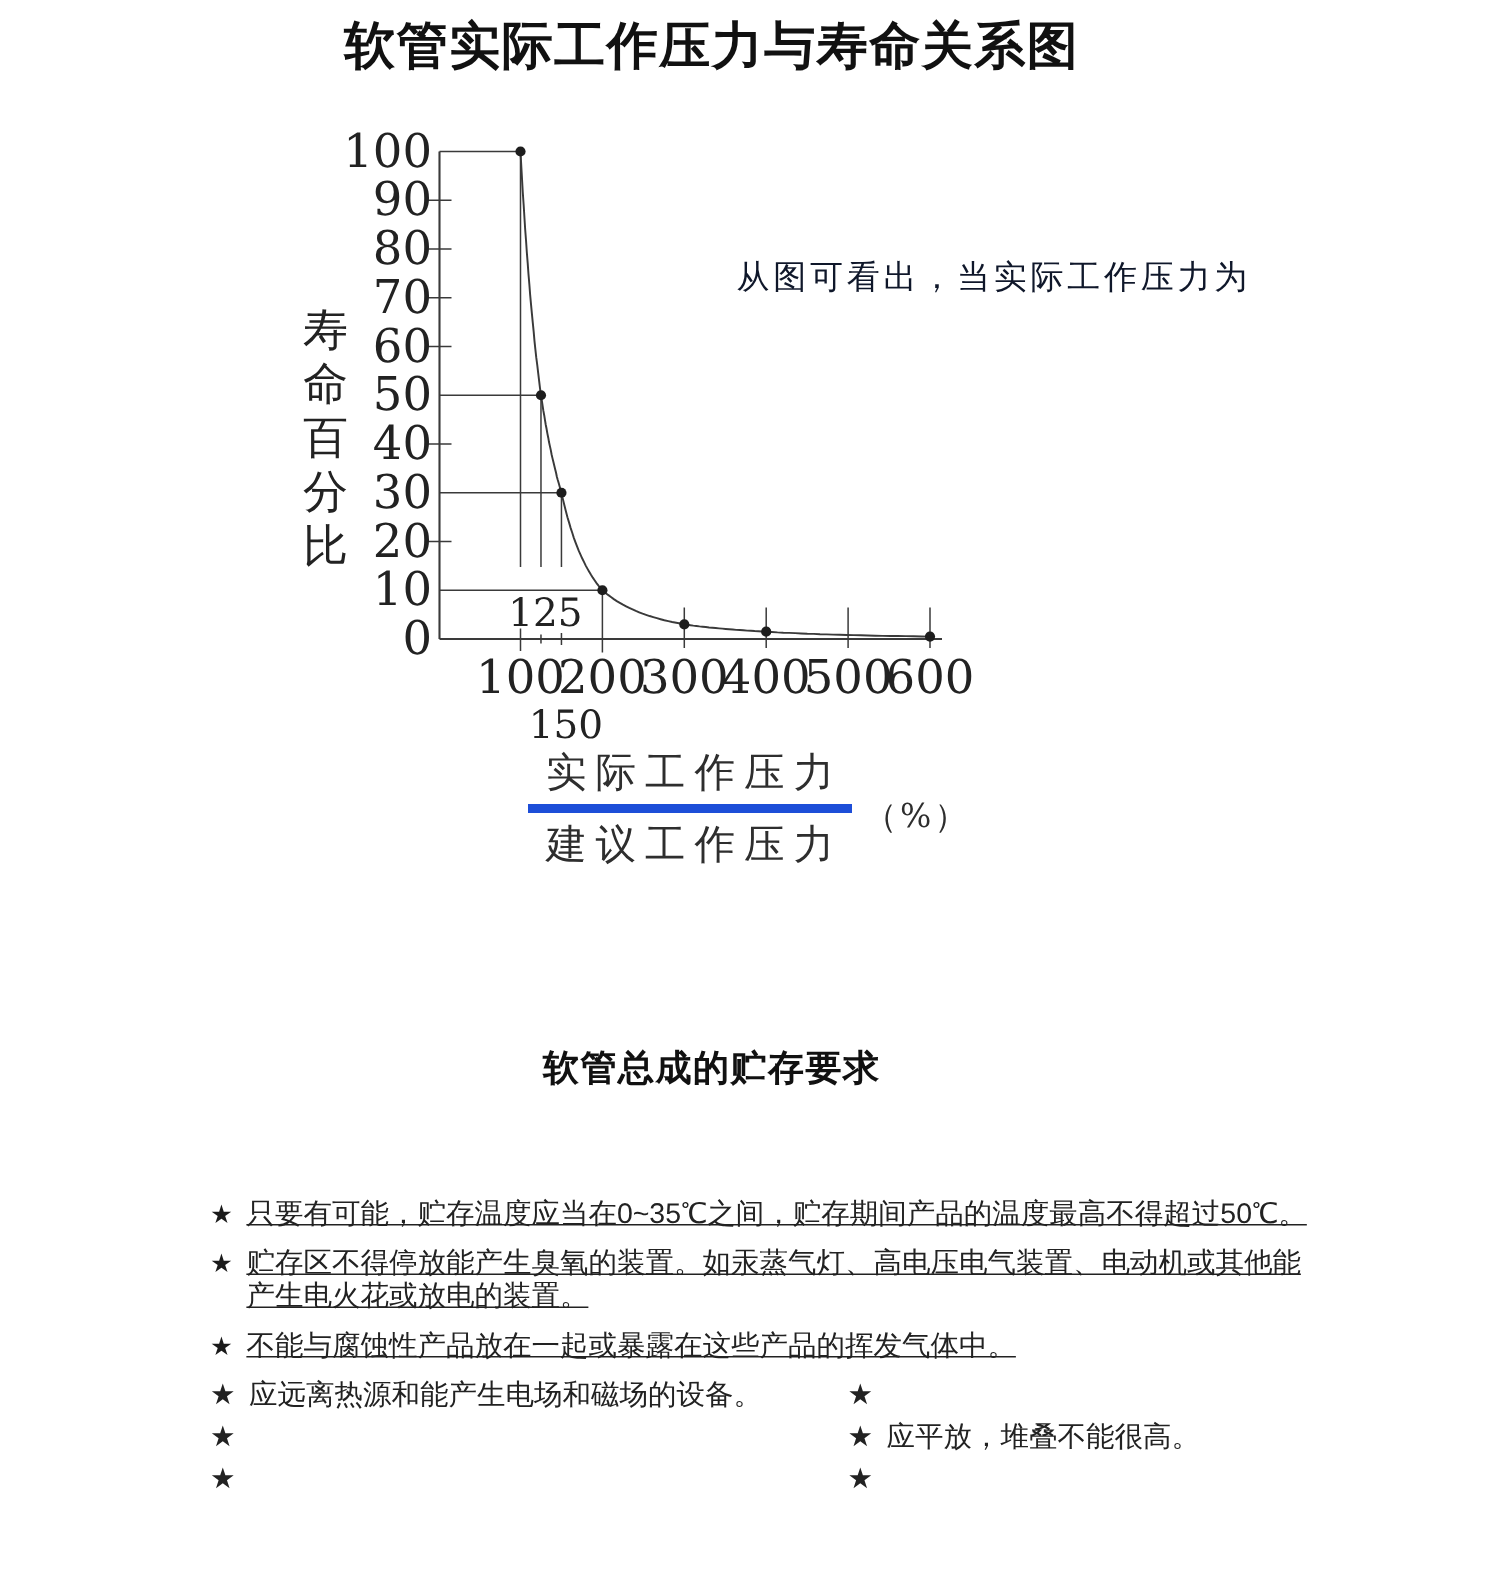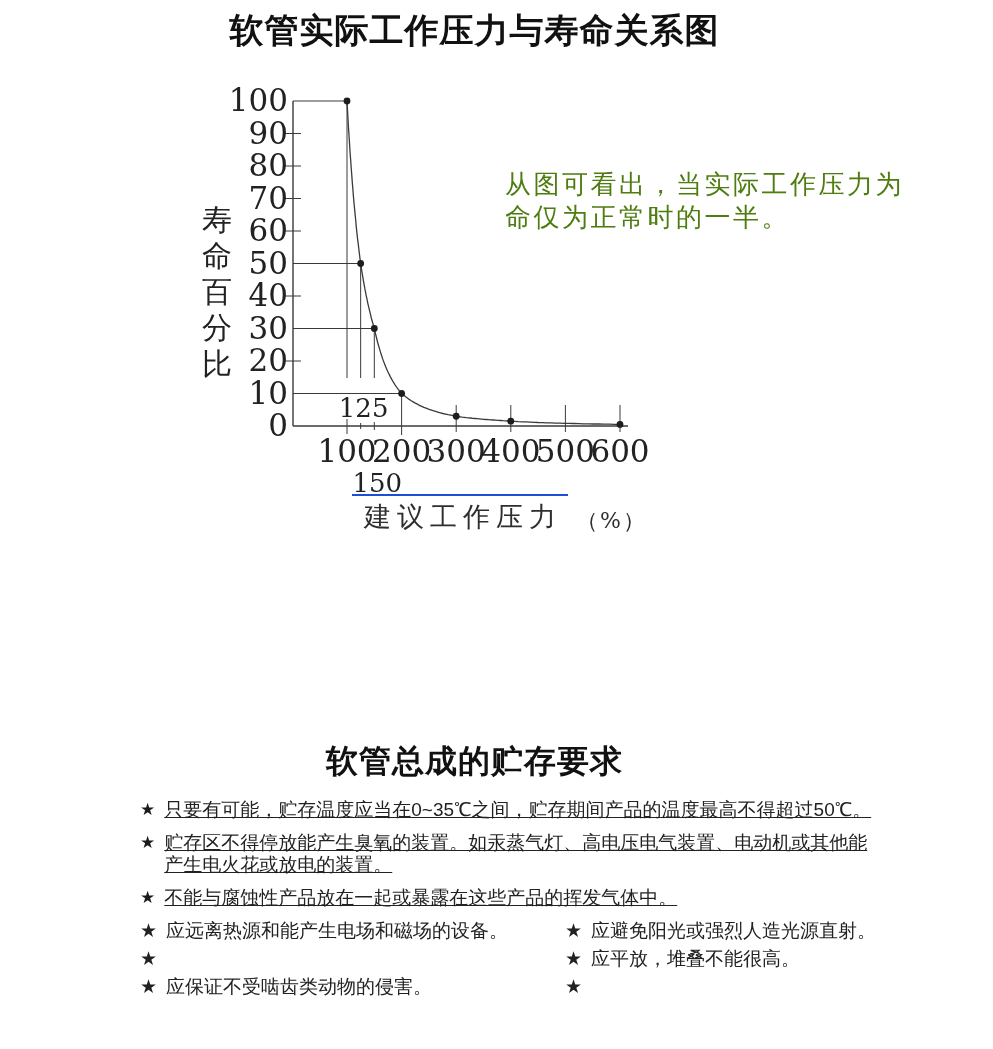--- a/index.html
+++ b/index.html
@@ -5,34 +5,34 @@
   html,body{margin:0;padding:0;}
   body{
     width:993px;height:1049px;position:relative;background:#ffffff;
     font-family:"Liberation Sans",sans-serif;color:#1f1f1f;overflow:hidden;
   }
   .sec-title{
     position:absolute;left:0;width:949px;text-align:center;
     font-weight:bold;color:#111;letter-spacing:1px;white-space:nowrap;
   }
   #title1{top:8px;font-size:34px;}
-  #title2{top:740px;font-size:32px;}
+  #title2{top:696px;font-size:24px;}
   #chart-wrap{position:absolute;left:150px;top:85px;width:540px;height:420px;}
   #chart-svg{width:100%;height:100%;}
   #annotation{
-    position:absolute;left:505px;top:168px;width:410px;
-    font-size:26px;line-height:33px;letter-spacing:2.5px;color:#4d7c0f;
+    position:absolute;left:491px;top:168px;width:410px;
+    font-size:22px;line-height:33px;letter-spacing:2.5px;color:#0f172a;
   }
   #fraction{
     position:absolute;left:352px;top:494px;display:flex;align-items:center;gap:8px;
     color:#2e2e2e;font-family:"DejaVu Serif",serif;
   }
   .frac-col{display:flex;flex-direction:column;align-items:center;}
   .frac-num,.frac-den{font-size:27px;letter-spacing:6px;padding:3px 6px 3px 12px;white-space:nowrap;}
-  .frac-den{border-top:2px solid #1d4ed8;}
+  .frac-den{border-top:6px solid #1d4ed8;}
   .frac-unit{font-size:22px;margin-top:10px;letter-spacing:2px;}
   #storage-list{
     position:absolute;left:140px;top:799px;width:745px;
     font-size:19px;line-height:22px;color:#222;
   }
   .li{display:flex;gap:9px;margin-bottom:11px;}
   .li .star{flex:0 0 auto;font-size:17px;line-height:22px;color:#1a1a1a;}
   .li .txt{max-width:712px;text-decoration:underline;}
   .pair{display:flex;margin-bottom:6px;}
   .pair .cell{display:flex;gap:9px;}
@@ -99,25 +99,25 @@
       <text x="67" y="145" text-anchor="middle" font-size="30" fill="#222" font-family="&quot;DejaVu Serif&quot;,serif">寿</text>
       <text x="67" y="181" text-anchor="middle" font-size="30" fill="#222" font-family="&quot;DejaVu Serif&quot;,serif">命</text>
       <text x="67" y="217" text-anchor="middle" font-size="30" fill="#222" font-family="&quot;DejaVu Serif&quot;,serif">百</text>
       <text x="67" y="253" text-anchor="middle" font-size="30" fill="#222" font-family="&quot;DejaVu Serif&quot;,serif">分</text>
       <text x="67" y="289" text-anchor="middle" font-size="30" fill="#222" font-family="&quot;DejaVu Serif&quot;,serif">比</text>
     </svg>
 </div>
 
 <div id="annotation">
   <div>从图可看出，当实际工作压力为</div>
-  <div>命仅为正常时的一半。</div>
 </div>
 
 <div id="fraction">
   <div class="frac-col">
+    <div class="frac-num">实际工作压力</div>
     <div class="frac-den">建议工作压力</div>
   </div>
   <div class="frac-unit">（%）</div>
 </div>
 
 <div class="sec-title" id="title2">软管总成的贮存要求</div>
 
 <div id="storage-list">
   <div class="li">
     <span class="star">★</span>
@@ -131,34 +131,32 @@
     <span class="star">★</span>
     <span class="txt">不能与腐蚀性产品放在一起或暴露在这些产品的挥发气体中。</span>
   </div>
   <div class="pair">
     <div class="cell left">
       <span class="star">★</span>
       <span class="txt">应远离热源和能产生电场和磁场的设备。</span>
     </div>
     <div class="cell right">
       <span class="star">★</span>
-      <span class="txt">应避免阳光或强烈人造光源直射。</span>
     </div>
   </div>
   <div class="pair">
     <div class="cell left">
       <span class="star">★</span>
     </div>
     <div class="cell right">
       <span class="star">★</span>
       <span class="txt">应平放，堆叠不能很高。</span>
     </div>
   </div>
   <div class="pair">
     <div class="cell left">
       <span class="star">★</span>
-      <span class="txt">应保证不受啮齿类动物的侵害。</span>
     </div>
     <div class="cell right">
       <span class="star">★</span>
     </div>
   </div>
 </div>
 
 </body></html>

